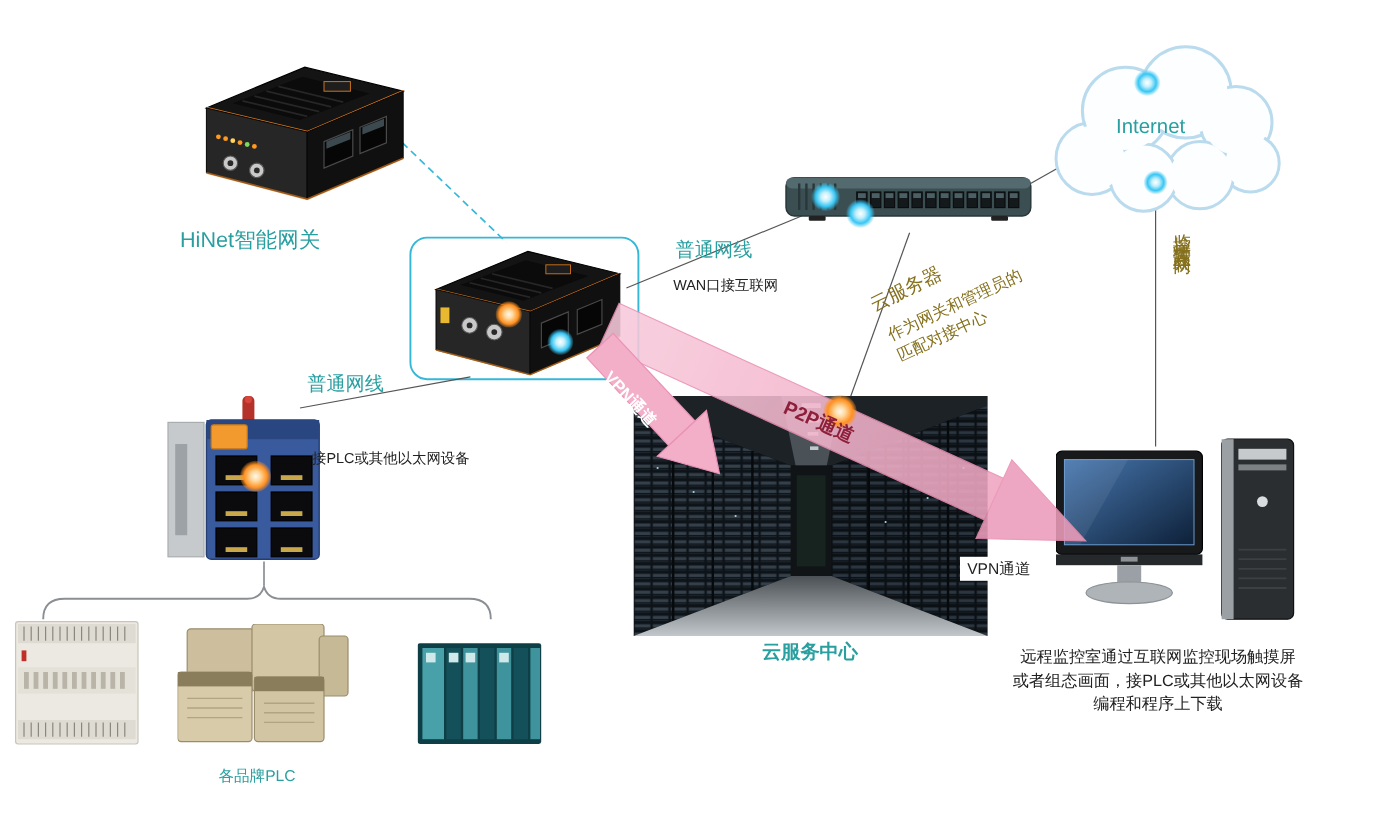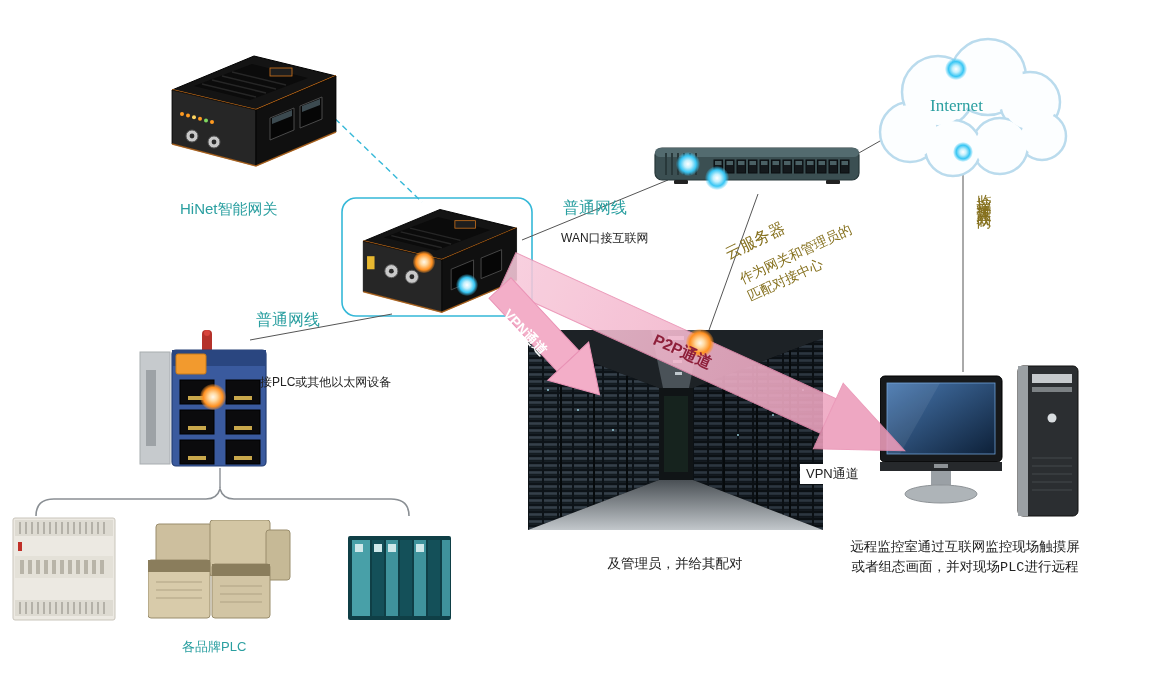--- a/index.html
+++ b/index.html
@@ -16,21 +16,21 @@
   .sm{font-size:12px;}
   .md{font-size:16px;}
   .bold{font-weight:bold;}
   .rot{transform-origin:left top;}
   .center{text-align:center;white-space:normal;}
   .glow{position:absolute;border-radius:50%;pointer-events:none;}
   .glow.cyan{background:radial-gradient(circle,#ffffff 0%,#c4f0fc 22%,#38c6f4 48%,rgba(56,198,244,0) 72%);}
   .glow.orange{background:radial-gradient(circle,#fff8ea 0%,#ffd9a0 22%,#ff9020 52%,rgba(255,144,32,0) 75%);}
   .vpn-right-box{background:#ffffff;padding:1px 6px;font-size:13px;color:#222;}
   .vert{writing-mode:vertical-rl;letter-spacing:3px;font-size:15px;}
-  .desc{font-size:13.5px;line-height:1.45;color:#222;font-family:Liberation Mono, monospace;}
+  .desc{font-size:13.5px;line-height:1.45;color:#222;}
 </style>
 </head>
 <body>
 
 <div id="stage">
 
   <svg class="layer" width="1154" height="686" viewBox="0 0 1154 686">
 
     <rect x="342" y="198" width="190" height="118" rx="14" fill="none" stroke="#35b8d8" stroke-width="1.6"></rect>
 
@@ -375,45 +375,46 @@
 
   <div class="glow cyan" style="left:676px;top:152px;width:24px;height:24px;"></div>
   <div class="glow cyan" style="left:705px;top:166px;width:24px;height:24px;"></div>
   <div class="glow cyan" style="left:945px;top:58px;width:22px;height:22px;"></div>
   <div class="glow cyan" style="left:953px;top:142px;width:20px;height:20px;"></div>
   <div class="glow orange" style="left:413px;top:251px;width:22px;height:22px;"></div>
   <div class="glow cyan" style="left:456px;top:274px;width:22px;height:22px;"></div>
   <div class="glow orange" style="left:200px;top:384px;width:26px;height:26px;"></div>
   <div class="glow orange" style="left:686px;top:329px;width:28px;height:28px;"></div>
 
-  <div class="lbl teal" style="left:150px;top:200px;font-size:15px;margin-left:30px;">HiNet智能网关</div>
+  <div class="lbl teal" style="left:150px;top:188px;font-size:18px;">HiNet智能网关</div>
 
   <div class="lbl teal md" style="left:563px;top:198px;">普通网线</div>
   <div class="lbl blk sm" style="left:561px;top:230px;">WAN口接互联网</div>
 
   <div class="lbl brown md rot" style="left:722px;top:246px;transform:rotate(-26deg);">云服务器</div>
   <div class="lbl brown rot" style="left:737px;top:272px;transform:rotate(-25deg);font-size:13.5px;line-height:1.4;">
     <div>作为网关和管理员的</div>
     <div>匹配对接中心</div>
   </div>
 
-  <div class="lbl teal" style="left:930px;top:96px;font-size:17px;font-family:Liberation Serif, serif;">Internet</div>
+  <div class="lbl teal" style="left:930px;top:96px;font-size:17px;">Internet</div>
   <div class="lbl brown vert" style="left:974px;top:182px;">监控端接入互联网</div>
 
   <div class="lbl teal md" style="left:256px;top:310px;">普通网线</div>
   <div class="lbl blk sm" style="left:260px;top:374px;">接PLC或其他以太网设备</div>
 
   <div class="lbl bold rot" style="left:512px;top:306px;transform:rotate(47deg);font-size:14px;color:#ffffff;">VPN通道</div>
   <div class="lbl bold rot" style="left:658px;top:330px;transform:rotate(24deg);font-size:16px;color:#8e1f3a;">P2P通道</div>
   <div class="lbl vpn-right-box" style="left:800px;top:464px;">VPN通道</div>
 
+  <div class="lbl teal bold center" style="left:545px;top:533px;width:260px;font-size:16px;">云服务中心</div>
   <div class="lbl desc center" style="left:528px;top:555px;width:294px;">
-    <div>及管理员，并给其配对</div>
   </div>
 
   <div class="lbl desc center" style="left:824px;top:538px;width:282px;">
     <div>远程监控室通过互联网监控现场触摸屏</div>
-    <div>或者组态画面，并对现场PLC进行远程</div>
+    <div>或者组态画面，接PLC或其他以太网设备</div>
+    <div>编程和程序上下载</div>
   </div>
 
   <div class="lbl teal" style="left:182px;top:638px;font-size:13px;">各品牌PLC</div>
 
 </div>
 
 </body></html>

